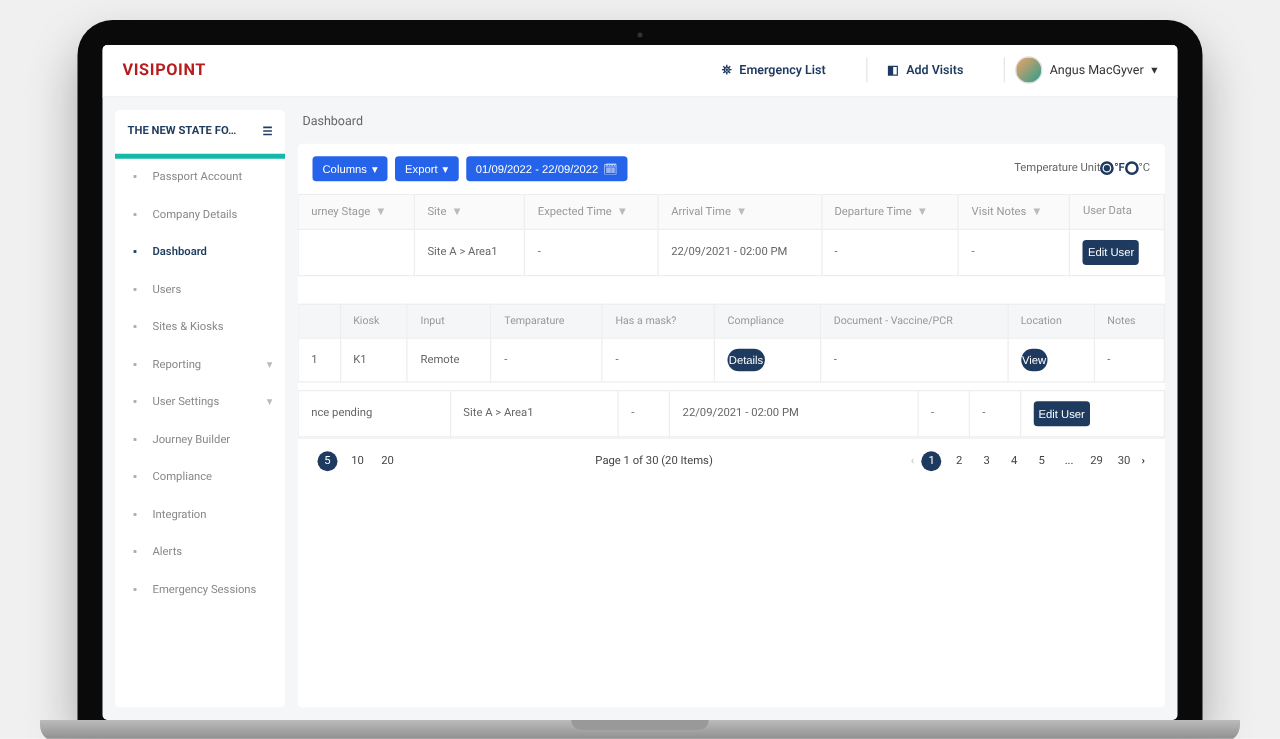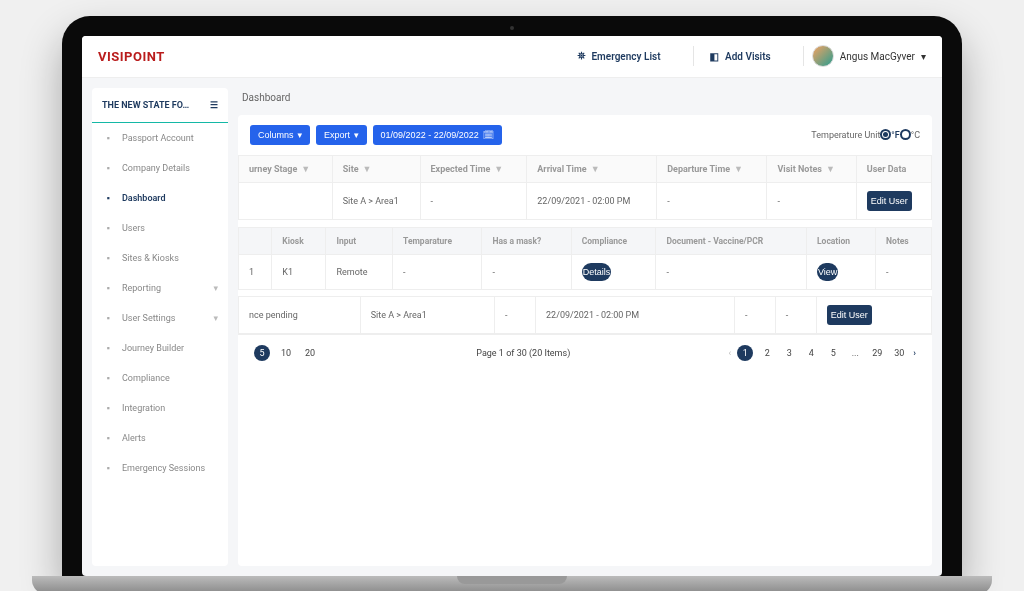--- a/index.html
+++ b/index.html
@@ -123,21 +123,21 @@
     overflow-y: auto;
   }
   .sb-title {
     font-size: 9px;
     font-weight: 700;
     color: #1e3a5f;
     padding: 12px 10px;
     display: flex;
     align-items: center;
     justify-content: space-between;
-    border-bottom: 1px solid #14b8a6;
+    border-bottom: 4px solid #14b8a6;
   }
   .sb-item {
     display: flex;
     align-items: center;
     gap: 8px;
     padding: 9px 10px;
     font-size: 9px;
     color: #888;
     cursor: pointer;
   }
@@ -220,21 +220,21 @@
   }
   th, td {
     text-align: left;
     padding: 8px 10px;
     border: 1px solid #eee;
     color: #666;
     white-space: nowrap;
   }
   th {
     color: #999;
-    font-weight: 700;
+    font-weight: 400;
     background: #fafafa;
   }
   .filter-icon {
     display: inline-block;
     margin-left: 4px;
     color: #bbb;
   }
   .pill {
     background: #1e3a5f;
     color: #fff;
@@ -420,21 +420,21 @@
                     <td>Site A &gt; Area1</td>
                     <td>-</td>
                     <td>22/09/2021 - 02:00 PM</td>
                     <td>-</td>
                     <td>-</td>
                     <td><button class="btn-dark">Edit User</button></td>
                   </tr>
                 </tbody>
             </table>
 
-            <table class="sub-table" style="margin-top:7px;">
+            <table class="sub-table" style="margin-top:22px;">
               <thead>
                   <tr id="sub-head">
                     <th></th>
                     <th>Kiosk</th>
                     <th>Input</th>
                     <th>Temparature</th>
                     <th>Has a mask?</th>
                     <th>Compliance</th>
                     <th>Document - Vaccine/PCR</th>
                     <th>Location</th>

